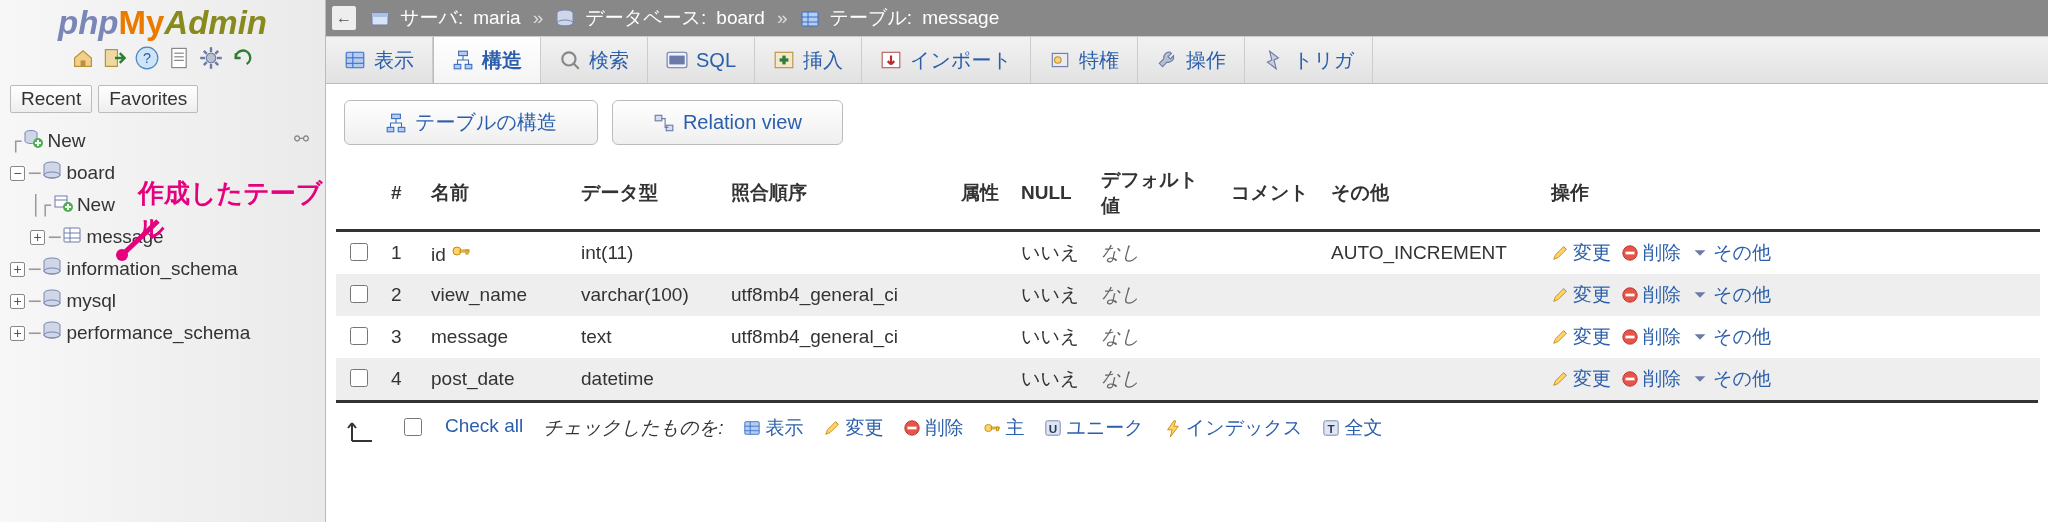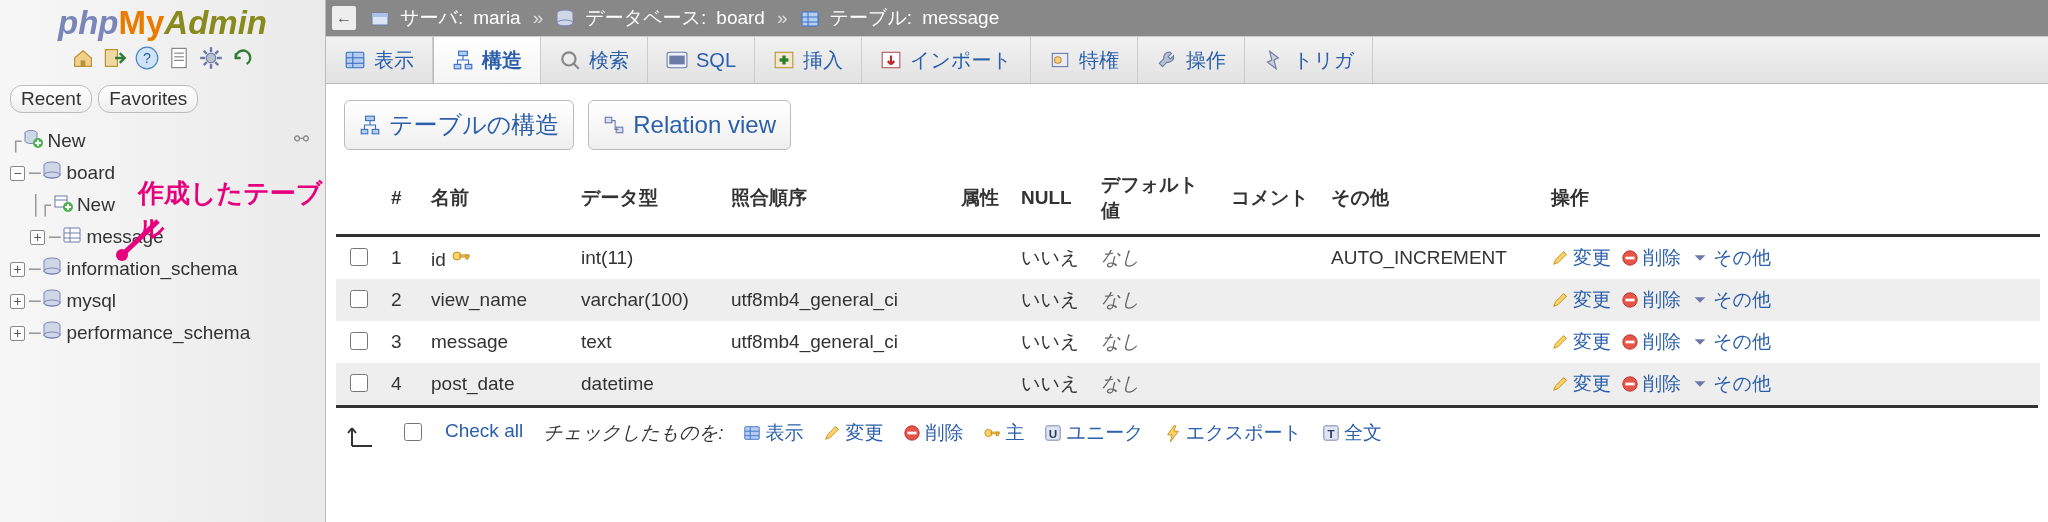--- a/index.html
+++ b/index.html
@@ -31,21 +31,21 @@
   .logo .p1 { color:#7a86b8; font-style: italic; }
   .logo .p2 { color:#e97b00; }
   .logo .p3 { color:#888a1e; font-style: italic; }
   .toolbar-row {
     display:flex; justify-content:center; gap:8px; padding:2px 0 6px;
   }
   .toolbar-row svg { width:24px; height:24px; }
   .rf-row { display:flex; gap:6px; padding:4px 10px 6px; }
   .rf-btn {
     background: linear-gradient(#fff,#eee);
-    border:1px solid #bbb; border-radius:12px; padding:2px 10px;
+    border:1px solid #bbb; border-radius:2px; padding:2px 10px;
     color:#333; font-size:19px;
   }
   .link-icon {
     position:absolute; right:16px; top:128px;
     color:#888; font-size:18px;
   }
   .tree { padding: 6px 0 0 10px; font-size:19px; }
   .tree-row { display:flex; align-items:center; height:32px; gap:4px; }
   .plusbox {
     width:15px; height:15px; border:1px solid #888; background:#fff;
@@ -96,22 +96,22 @@
     border-left:1px solid #bbb;
     color:#2b5fab; font-weight:600;
   }
   .tab svg { width:22px; height:22px; }
   .subtabs {
     display:flex; gap:14px; padding:16px 18px;
   }
   .subtab {
     display:flex; align-items:center; gap:8px;
     border:1px solid #bbb; border-radius:6px;
-    padding:8px 14px; background:linear-gradient(#fff,#efefef);
-    color:#2b5fab; font-size:24px;
+    padding:8px 40px; background:linear-gradient(#fff,#efefef);
+    color:#2b5fab; font-size:20px;
   }
   .subtab svg { width:22px; height:22px; }
   
   table.cols {
     border-collapse:collapse; width:calc(100% - 18px);
     margin-left:10px;
   }
   table.cols th {
     text-align:left; font-weight:600; font-size:19px;
     padding:6px 10px 10px; color:#333;
@@ -636,21 +636,21 @@
       <span class="op-link">
           <svg viewBox="0 0 20 20">
             <use href="#i-u"></use>
           </svg>
           <span>ユニーク</span>
         </span>
       <span class="op-link">
           <svg viewBox="0 0 20 20">
             <use href="#i-bolt"></use>
           </svg>
-          <span>エクスポート</span>
+          <span>インデックス</span>
         </span>
       <span class="op-link">
           <svg viewBox="0 0 20 20">
             <use href="#i-t"></use>
           </svg>
           <span>全文</span>
         </span>
     </div>
   </div>
 </div>

